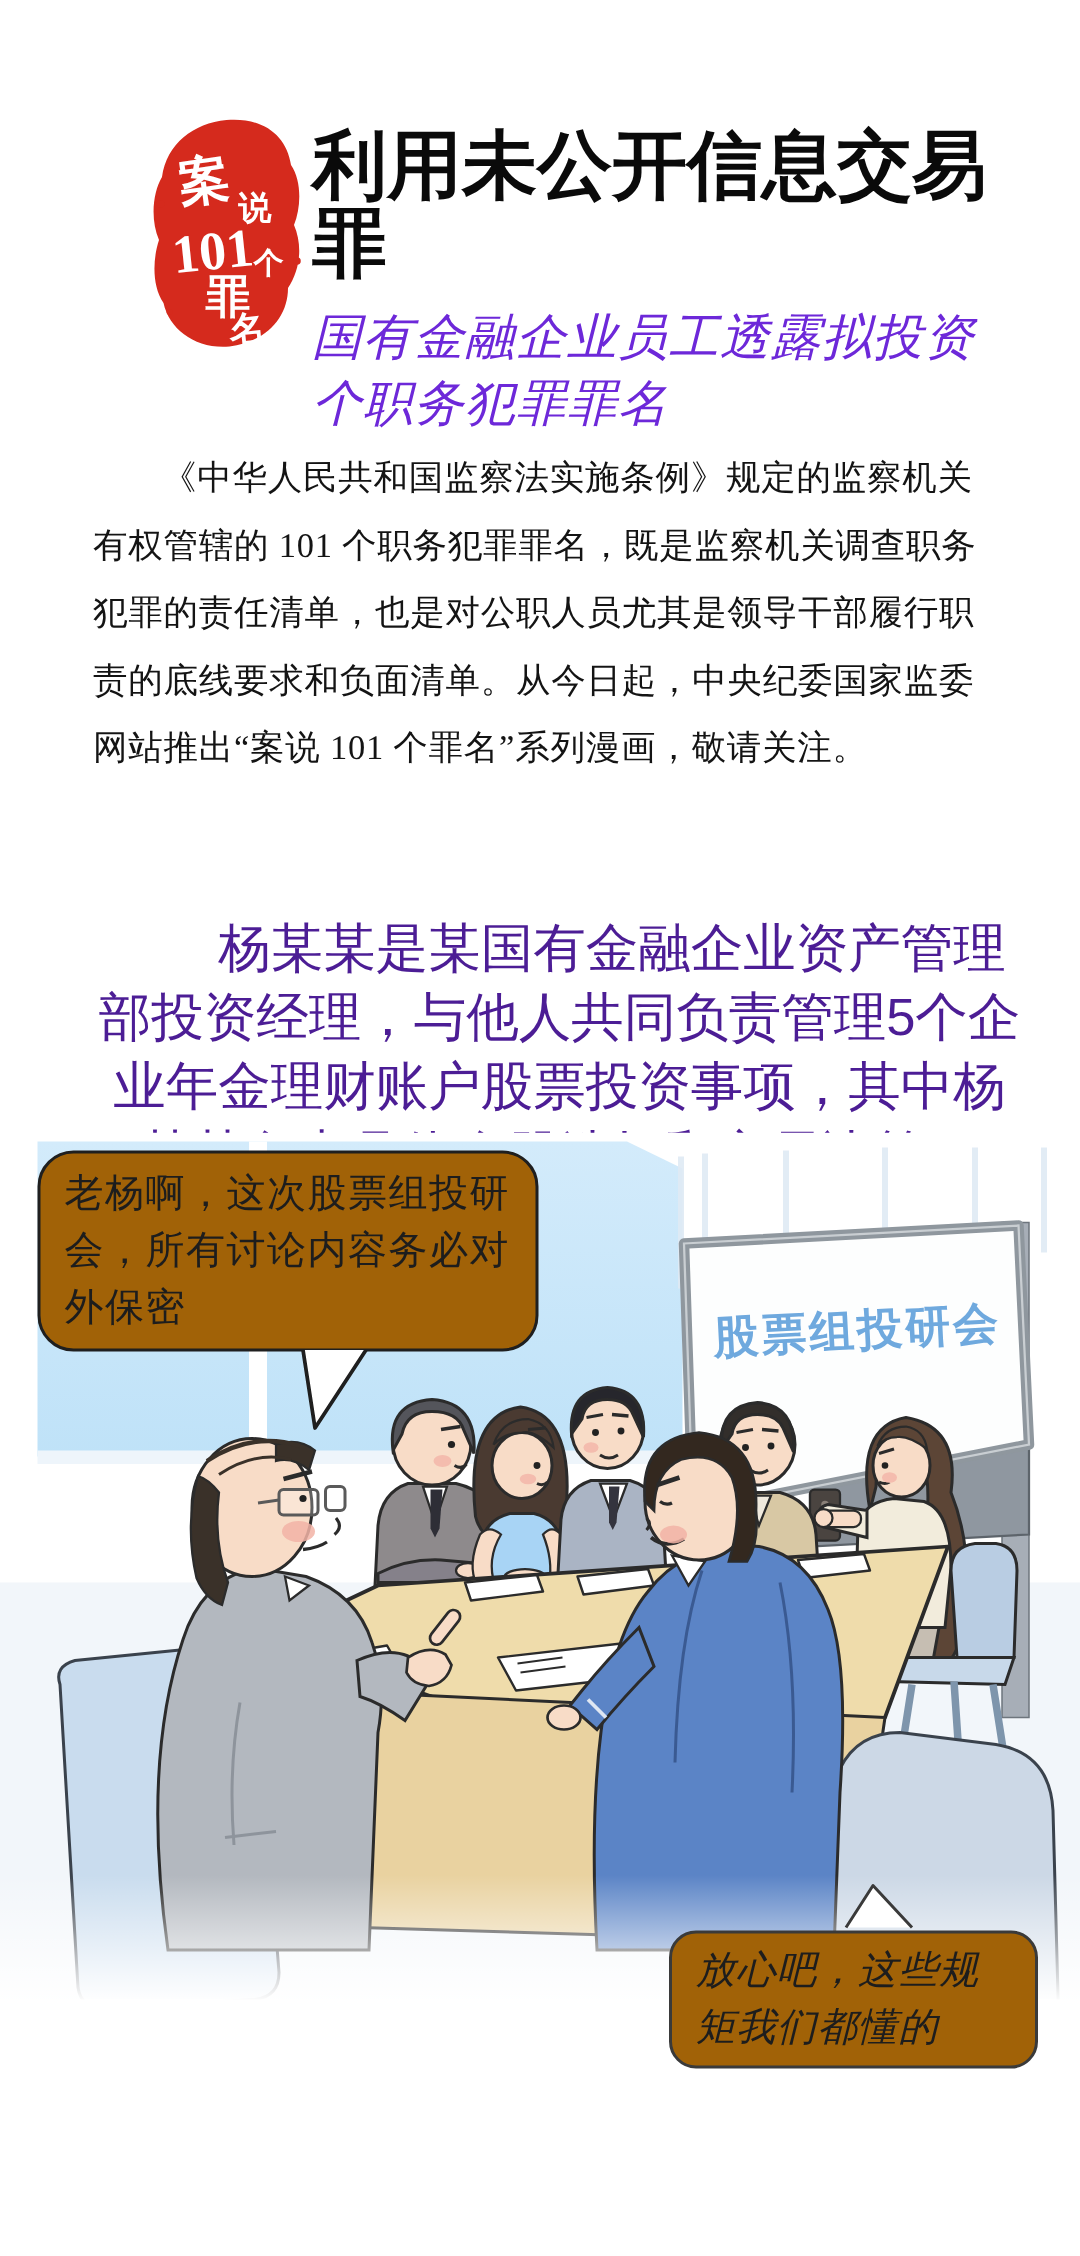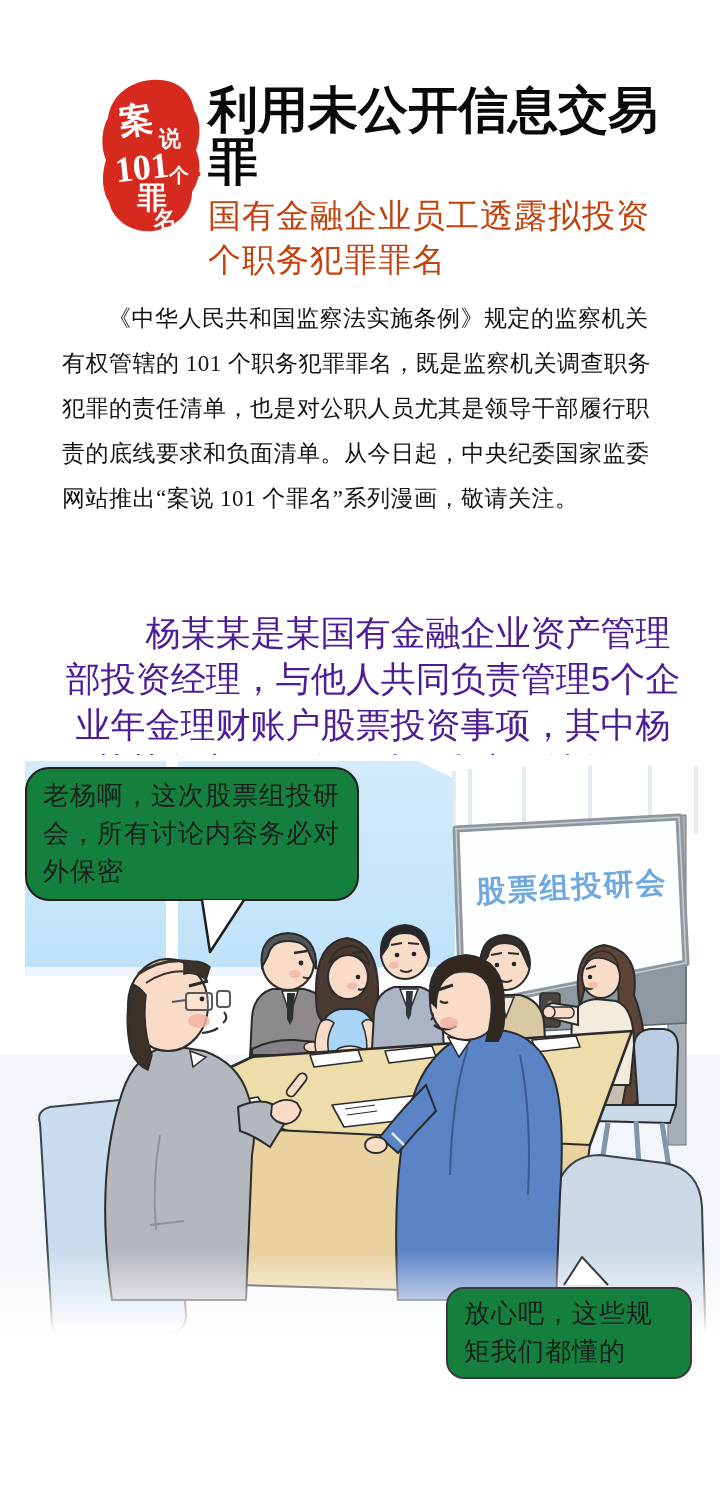--- a/index.html
+++ b/index.html
@@ -4,44 +4,44 @@
 <style>
   html,body{margin:0;padding:0;background:#ffffff;}
   #page{position:relative;width:720px;height:1504px;background:#ffffff;overflow:hidden;
         font-family:"Liberation Sans",sans-serif;}
 
   
   #seal{position:absolute;left:97px;top:76px;width:110px;height:160px;}
   #title-block{position:absolute;left:208px;top:84px;width:470px;}
   #main-title{margin:0;font-family:"Liberation Sans",sans-serif;font-weight:900;
               font-size:50px;line-height:52px;color:#0a0a0a;letter-spacing:0px;}
-  #subtitle{margin-top:6px;font-family:"Liberation Serif",serif;
-            font-size:33px;line-height:44px;color:#c2410c;letter-spacing:1px;}
+  #subtitle{margin-top:16px;font-family:"Liberation Serif",serif;
+            font-size:33px;line-height:44px;color:#6d28d9;letter-spacing:1px;font-style:italic;}
 
   
   .para{position:absolute;margin:0;text-indent:2em;}
   #p-intro{left:62px;top:296px;width:600px;font-family:"Liberation Serif",serif;
            font-size:23px;line-height:45px;color:#141414;letter-spacing:.5px;}
   #p-case{left:62px;top:610px;width:622px;font-family:"Liberation Sans",sans-serif;
           font-size:35px;line-height:46px;color:#4c1d95;text-align:center;}
   #p-closing{left:62px;top:1420px;width:600px;font-family:"Liberation Sans",sans-serif;
              font-size:27px;line-height:42px;color:#161616;}
 
   
   #scene{position:absolute;left:0;top:755px;width:720px;height:645px;}
   #scene svg.bg{position:absolute;left:0;top:0;}
 
-  .bubble{position:absolute;background:#15803d;z-index:2;
+  .bubble{position:absolute;background:#a16207;z-index:2;
           font-family:"Liberation Serif",serif;color:#1d1d1d;}
   #bubble-leader{left:25px;top:12px;width:334px;box-sizing:border-box;
                  border:2.5px solid #1f1f1f;border-radius:24px;
                  padding:8px 16px;font-size:26px;line-height:38px;letter-spacing:1px;}
   #bubble-reply{left:446px;top:532px;width:246px;box-sizing:border-box;
                 border:2px solid #3a3a3a;border-radius:18px;
-                padding:6px 16px;font-size:26px;line-height:38px;letter-spacing:1px;}
+                padding:6px 16px;font-size:26px;line-height:38px;letter-spacing:1px;font-style:italic;}
   .tail{position:absolute;z-index:3;}
   #tail-leader{left:188px;top:144px;}
   #tail-reply{left:556px;top:500px;}
 </style>
 </head>
 <body>
 
 <div id="page">
 
   <svg id="seal" viewBox="0 0 110 160">

